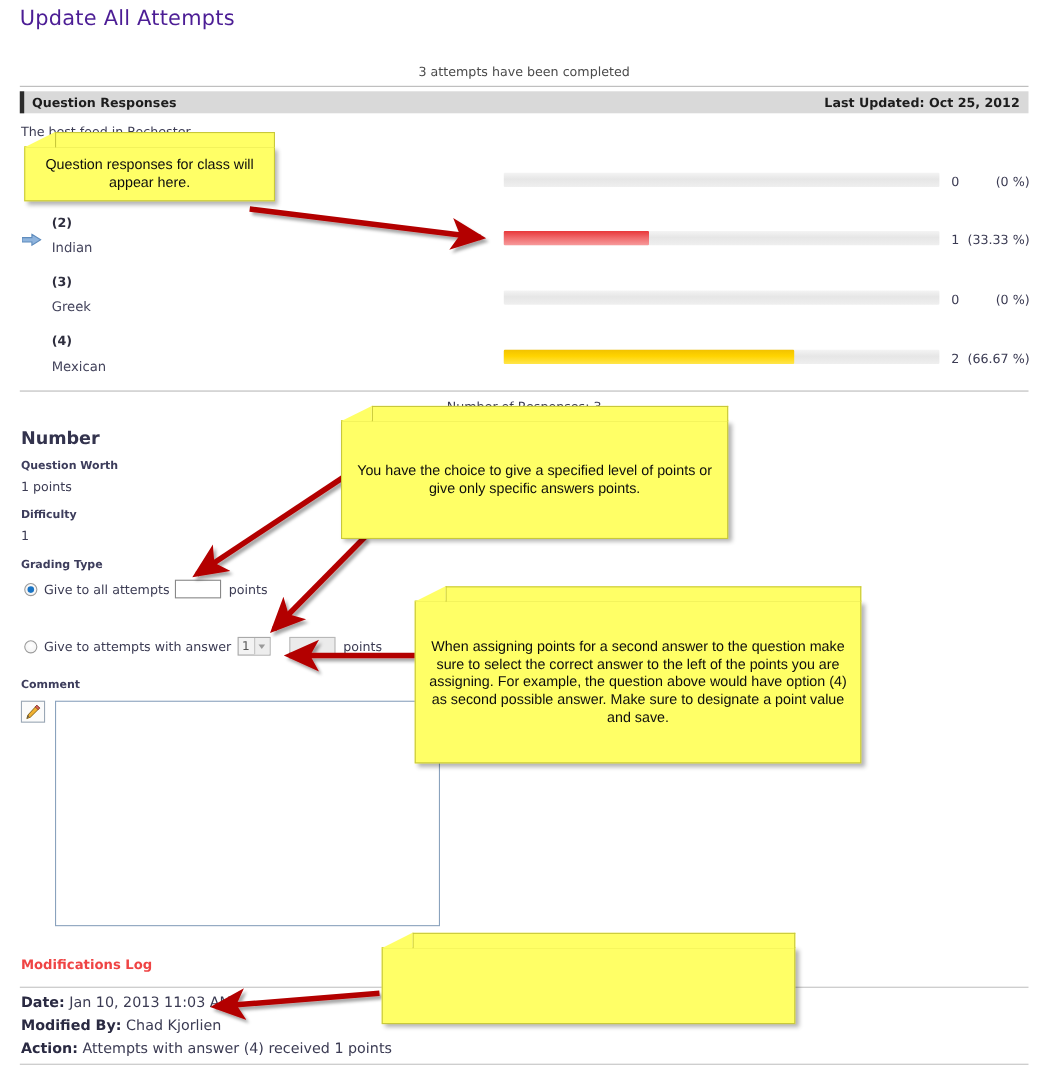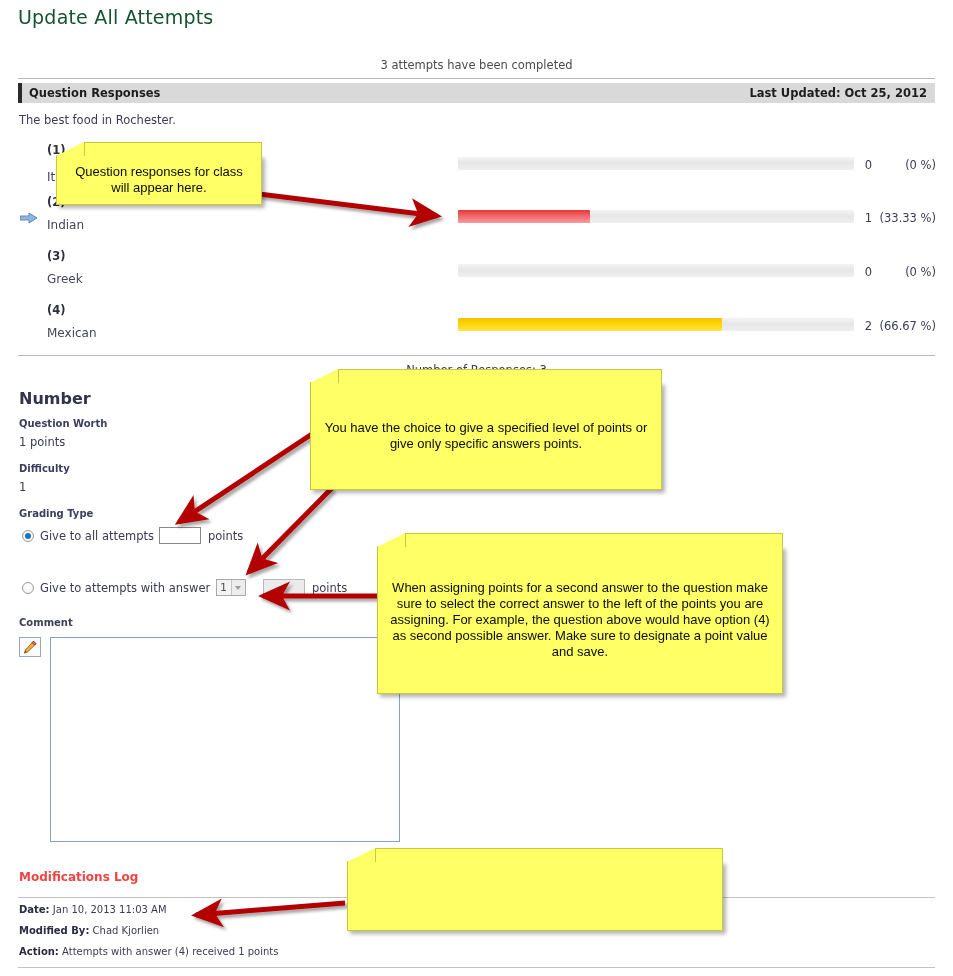--- a/index.html
+++ b/index.html
@@ -17,21 +17,21 @@
   .page {
     position: absolute; inset: 0;
     background: #ffffff;
   }
   
   .page-title {
     position: absolute;
     left: 18px; top: 6px;
     font-size: 19px;
     font-weight: normal;
-    color: #14532d;
+    color: #4c1d95;
     letter-spacing: .2px;
     font-family: "DejaVu Sans", "Liberation Sans", sans-serif;
   }
   
   .attempts-line {
     position: absolute;
     left: 18px; top: 58px; width: 917px;
     text-align: center;
     font-size: 11.5px;
     color: #4a4a4a;
@@ -218,21 +218,21 @@
   .mod-heading {
     position: absolute; left: 19px; top: 870px;
     font-size: 12px; font-weight: bold; color: #ef4444;
   }
   .rule-modtop {
     position: absolute; left: 18px; top: 897px; width: 917px;
     height: 1px; background: #c3c3c3;
   }
   .mod-line {
     position: absolute; left: 19px;
-    font-size: 10px; color: #3b3b53;
+    font-size: 13px; color: #3b3b53;
   }
   .mod-line b { color: #2a2a42; }
   .rule-modbot {
     position: absolute; left: 18px; top: 967px; width: 917px;
     height: 1px; background: #c3c3c3;
   }
   
   .callout {
     position: absolute;
     background: #ffff66;
@@ -403,21 +403,21 @@
       <line x1="312" y1="434" x2="179" y2="522" stroke="#b30000" stroke-width="5" marker-end="url(#ah)"></line>
 
       <line x1="332" y1="488" x2="249" y2="572" stroke="#b30000" stroke-width="5" marker-end="url(#ah)"></line>
 
       <line x1="380" y1="596" x2="263" y2="596" stroke="#b30000" stroke-width="5" marker-end="url(#ah)"></line>
 
       <line x1="345" y1="903" x2="196" y2="915" stroke="#b30000" stroke-width="5" marker-end="url(#ah)"></line>
     </g>
   </svg>
 
-  <div class="callout" style="left:22px; top:155px; width:206px; height:50px;margin-left:34px;">
+  <div class="callout" style="left:22px; top:133px; width:228px; height:50px;">
     <span class="fold-top"></span>
     <span class="fold-edge"></span>
     <span class="fold"></span>
     <span>Question responses for class will appear here.</span>
   </div>
 
   <div class="callout" style="left:310px; top:382px; width:352px; height:108px;">
     <span class="fold-top"></span>
     <span class="fold-edge"></span>
     <span class="fold"></span>

